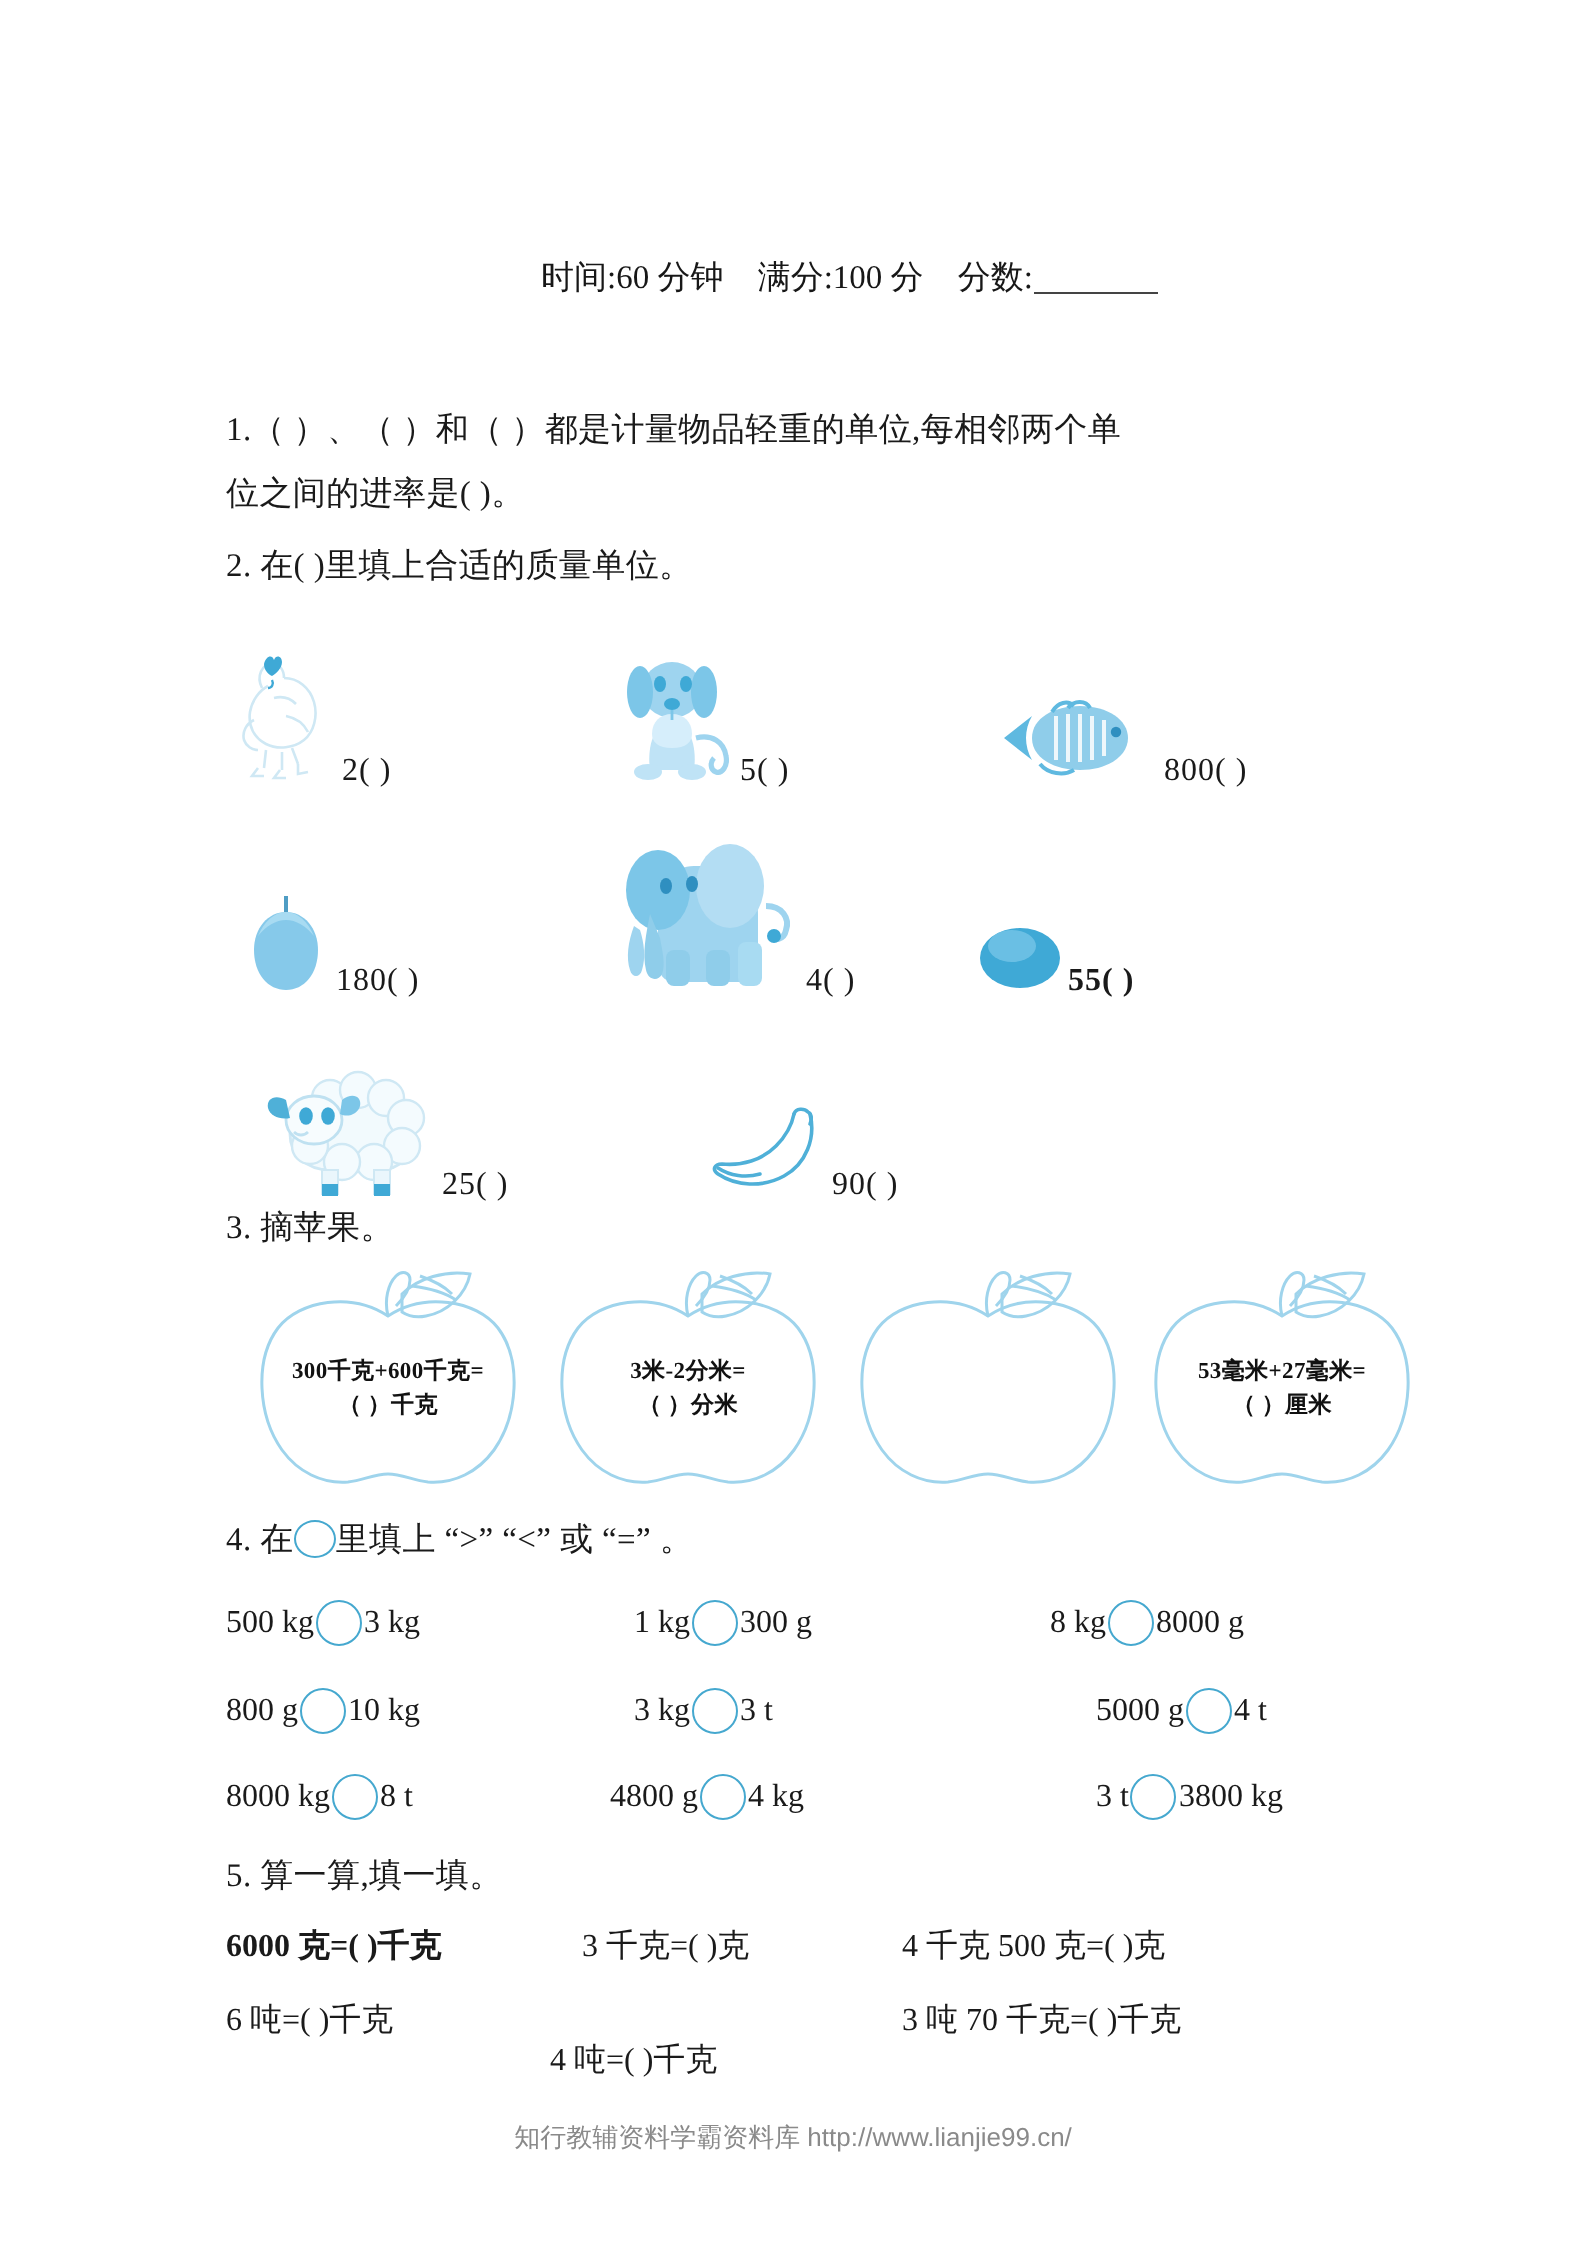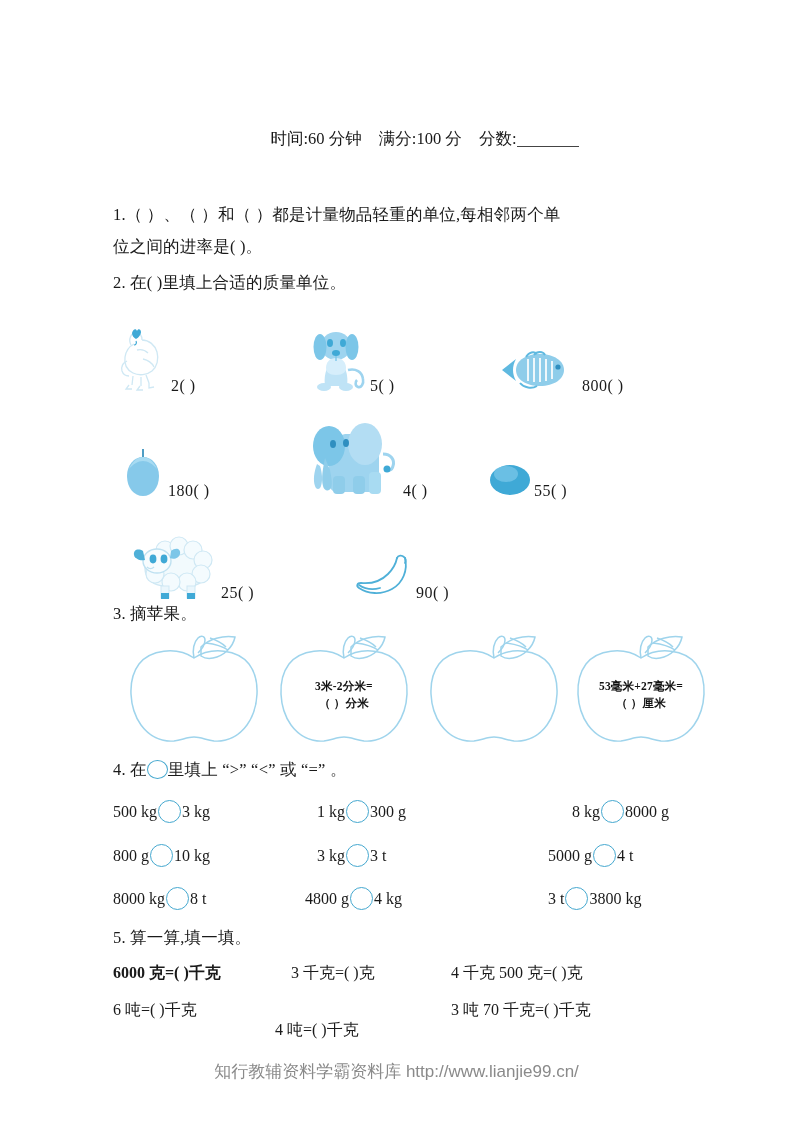--- a/index.html
+++ b/index.html
@@ -163,21 +163,21 @@
   }
   .calccell { position: absolute; }
 
   
   .footer {
     position: absolute;
     top: 1060px;
     left: 0;
     width: 100%;
     text-align: center;
-    font-size: 17px;
+    font-size: 13px;
     color: #8a8a8a;
     font-family: "Liberation Sans", sans-serif;
   }
 </style>
 </head>
 <body>
 
 <div class="page">
 
   <div class="subline">
@@ -282,21 +282,21 @@
             <path d="M80 40c8 0 12 6 10 12-1 5-6 6-8 2" fill="none" stroke="#9ed4ef" stroke-width="3"></path>
             <circle cx="84" cy="55" r="3.5" fill="#3fa9d6"></circle>
             <ellipse cx="30" cy="30" rx="3" ry="4" fill="#2f8fc0"></ellipse>
             <ellipse cx="43" cy="29" rx="3" ry="4" fill="#2f8fc0"></ellipse>
           </g>
         </svg>
       </span>
       <span class="lbl">4(          )</span>
     </div>
 
-    <div class="piccell" style="left:375px;">
+    <div class="piccell" style="left:375px;font-weight:bold;">
       <span class="art">
         <svg width="44" height="38" viewBox="0 0 44 38">
           <ellipse cx="22" cy="20" rx="20" ry="15" fill="#3fa9d6"></ellipse>
           <ellipse cx="18" cy="14" rx="12" ry="8" fill="#7ec9ea" opacity=".7"></ellipse>
         </svg>
       </span>
       <span class="lbl">55(          )</span>
     </div>
   </div>
 
@@ -354,20 +354,24 @@
 
     <div class="apple" style="left:0px;">
       <svg width="152" height="118" viewBox="0 0 152 118" style="position:absolute;left:0;top:0;">
         <g fill="none" stroke="#9fd4ec" stroke-width="1.5">
           <path d="M76 28c-18-12-44-8-55 6-12 16-10 44 2 61 8 11 20 17 33 16 8-1 13-4 20-4s12 3 20 4c13 1 25-5 33-16 12-17 14-45 2-61-11-14-37-18-55-6z"></path>
           <path d="M76 28c-2-8 0-16 4-20 3-3 7-2 7 2 0 5-4 10-7 13"></path>
           <path d="M83 17c8-8 22-12 34-10-2 10-11 19-22 21-5 1-9 0-12-2z"></path>
           <path d="M88 13c8 1 16 3 22 7M92 8c6 2 12 5 16 9"></path>
         </g>
       </svg>
+      <div class="eqn">
+        <span>300千克+600千克=</span>
+        <span class="l2">（      ）千克</span>
+      </div>
     </div>
 
     <div class="apple" style="left:150px;">
       <svg width="152" height="118" viewBox="0 0 152 118" style="position:absolute;left:0;top:0;">
         <g fill="none" stroke="#9fd4ec" stroke-width="1.5">
           <path d="M76 28c-18-12-44-8-55 6-12 16-10 44 2 61 8 11 20 17 33 16 8-1 13-4 20-4s12 3 20 4c13 1 25-5 33-16 12-17 14-45 2-61-11-14-37-18-55-6z"></path>
           <path d="M76 28c-2-8 0-16 4-20 3-3 7-2 7 2 0 5-4 10-7 13"></path>
           <path d="M83 17c8-8 22-12 34-10-2 10-11 19-22 21-5 1-9 0-12-2z"></path>
           <path d="M88 13c8 1 16 3 22 7M92 8c6 2 12 5 16 9"></path>
         </g>
@@ -413,21 +417,21 @@
     <div class="cmpcell" style="left:0px;">
       <span>500 kg</span>
         <span class="circ"></span>
         <span>3 kg</span>
     </div>
     <div class="cmpcell" style="left:204px;">
       <span>1 kg</span>
         <span class="circ"></span>
         <span>300 g</span>
     </div>
-    <div class="cmpcell" style="left:459px;">
+    <div class="cmpcell" style="left:412px;">
       <span>8 kg</span>
         <span class="circ"></span>
         <span>8000 g</span>
     </div>
   </div>
 
   <div class="cmprow" style="top:844px;">
     <div class="cmpcell" style="left:0px;">
       <span>800 g</span>
         <span class="circ"></span>

